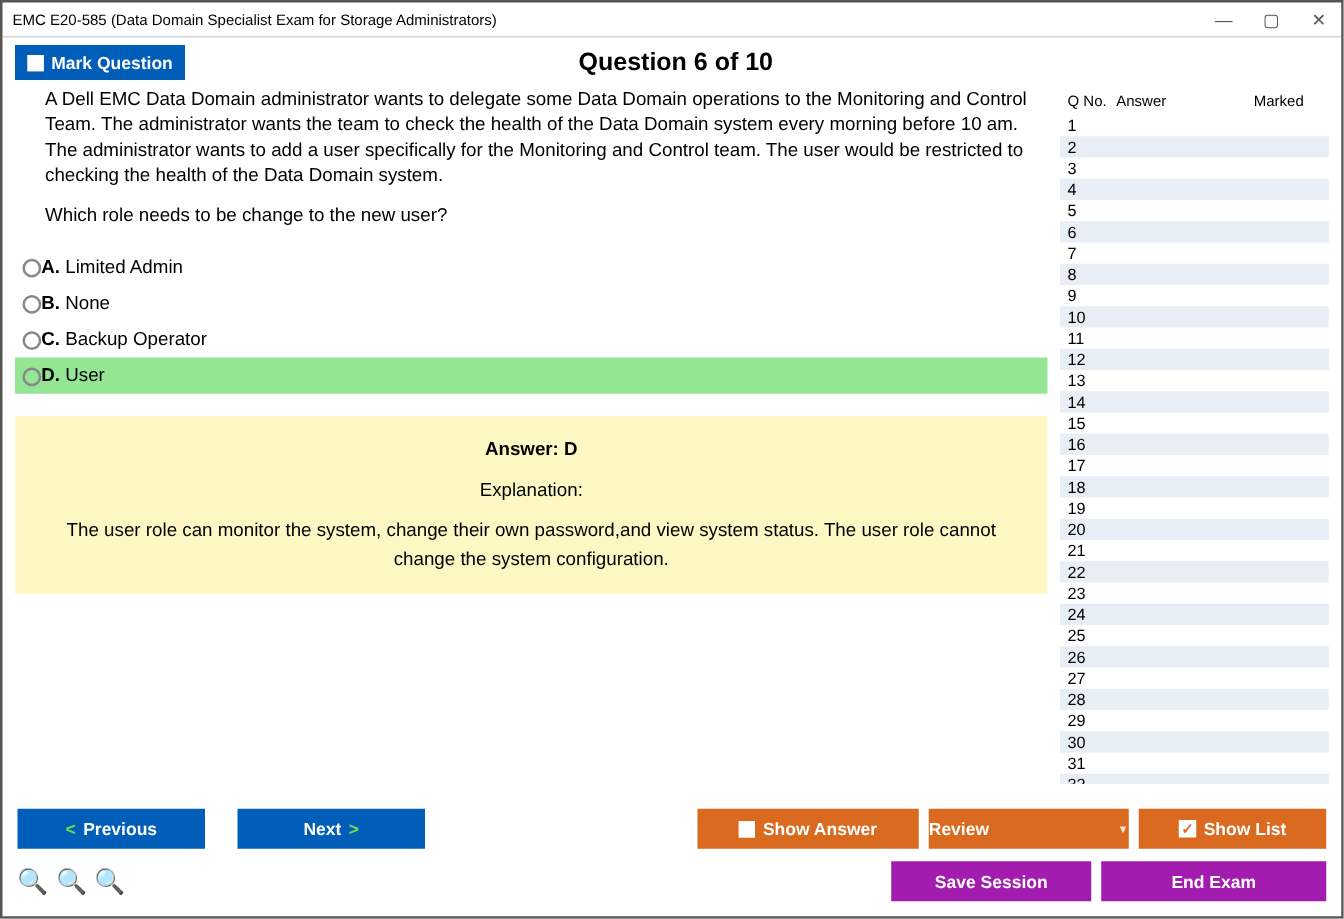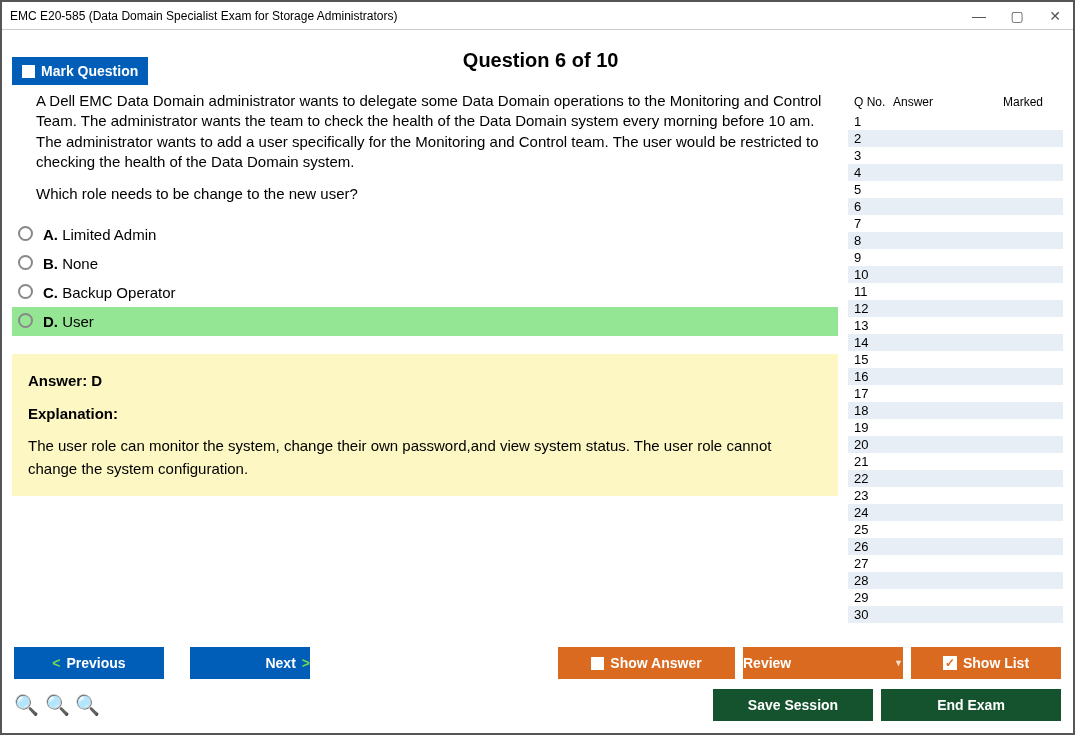--- a/index.html
+++ b/index.html
@@ -4,58 +4,58 @@
 <style>
 * { box-sizing: border-box; margin: 0; padding: 0; }
 body { font-family: Arial, sans-serif; background: #fff; font-size: 14px; color: #000; }
 .window { width: 1075px; height: 735px; border: 2px solid #555; position: relative; display: flex; flex-direction: column; }
 .titlebar { height: 28px; display: flex; align-items: center; justify-content: space-between; padding: 0 8px; border-bottom: 1px solid #ccc; font-size: 12px; }
 .titlebar-title { flex: 1; }
 .titlebar-controls { display: flex; gap: 18px; font-size: 14px; color: #555; }
 .titlebar-controls span { cursor: pointer; width: 20px; text-align: center; }
 
 .topbar { display: flex; align-items: center; padding: 6px 10px; }
-.mark-btn { background: #005eb8; color: #fff; border: none; padding: 6px 10px; font-weight: bold; font-size: 14px; display: flex; align-items: center; gap: 6px; cursor: pointer; margin-top: 21px; }
+.mark-btn { background: #005eb8; color: #fff; border: none; padding: 6px 10px; font-weight: bold; font-size: 14px; display: flex; align-items: center; gap: 6px; cursor: pointer; }
 .mark-btn .chk { width: 13px; height: 13px; border: 1px solid #fff; background: #fff; display: inline-block; }
 .question-heading { flex: 1; text-align: center; font-weight: bold; font-size: 20px; }
 
 .body-area { flex: 1; display: flex; padding: 0 10px 10px 10px; overflow: hidden; }
 .main-col { flex: 1; padding-right: 10px; overflow: auto; }
 .qtext { line-height: 1.35; margin-bottom: 16px; font-size: 15px; }
 .qtext p { margin-bottom: 12px; margin-left: 24px; }
 .options { margin-bottom: 18px; }
-.option { display: flex; align-items: flex-start; gap: 10px; padding: 6px 6px; font-size: 15px; }
+.option { display: flex; align-items: flex-end; gap: 0; padding: 6px 6px; font-size: 15px; }
 .option .radio { width: 15px; height: 15px; border: 2px solid #888; border-radius: 50%; flex-shrink: 0; }
 .option .label b { font-weight: bold; }
 .option.correct { background: #94e695; }
-.answer-box { background: #fdf7c3; padding: 16px; font-size: 15px; line-height: 1.5; }
+.answer-box { background: #fdf7c3; padding: 16px; font-size: 15px; line-height: 1.5; text-align: center; }
 .answer-box .ans-head { font-weight: bold; margin-bottom: 10px; }
-.answer-box .expl-head { font-weight: bold; margin-bottom: 10px; }
+.answer-box .expl-head { font-weight: normal; margin-bottom: 10px; }
 
 .side-col { width: 215px; display: flex; flex-direction: column; }
 .side-header { display: flex; font-size: 12px; padding: 4px 0; }
 .side-header .h1 { width: 45px; padding-left: 6px; }
 .side-header .h2 { flex: 1; }
 .side-header .h3 { width: 60px; }
 .side-list { flex: 1; overflow-y: scroll; border: 0; position: relative; font-size: 13px; }
 .side-row { display: flex; height: 17px; align-items: center; }
 .side-row:nth-child(even) { background: #e8eef6; }
 .side-row .c1 { width: 45px; padding-left: 6px; }
 .side-row .c2 { flex: 1; }
 .side-row .c3 { width: 40px; }
 
 .bottom-area { padding: 10px 12px 12px 12px; }
 .button-row { display: flex; align-items: center; gap: 8px; margin-bottom: 10px; }
 .spacer { flex: 1; }
 .btn { border: none; color: #fff; font-weight: bold; font-size: 14px; padding: 8px 0; display: flex; align-items: center; justify-content: center; gap: 6px; cursor: pointer; }
 .btn-blue { background: #005eb8; }
 .btn-orange { background: #da6a1f; }
-.btn-dark { background: #14532d; }
+.btn-dark { background: #a21caf; }
 .btn-prev { width: 150px; }
-.btn-next { width: 120px; margin-left: 18px; justify-content: flex-end; }
+.btn-next { width: 150px; margin-left: 18px; }
 .btn-show { width: 177px; }
 .btn-review { width: 160px; justify-content: space-between; padding: 8px 0; }
 .btn-list { width: 150px; }
 .btn-save { width: 160px; }
 .btn-end { width: 180px; }
 .chev { font-weight: bold; }
 .chev-green { color: #6fdc4e; }
 .chk2 { width: 14px; height: 14px; background: #fff; display: inline-flex; align-items: center; justify-content: center; color: #da6a1f; font-size: 12px; font-weight: bold; }
 
 .button-row2 { display: flex; align-items: center; gap: 8px; }

